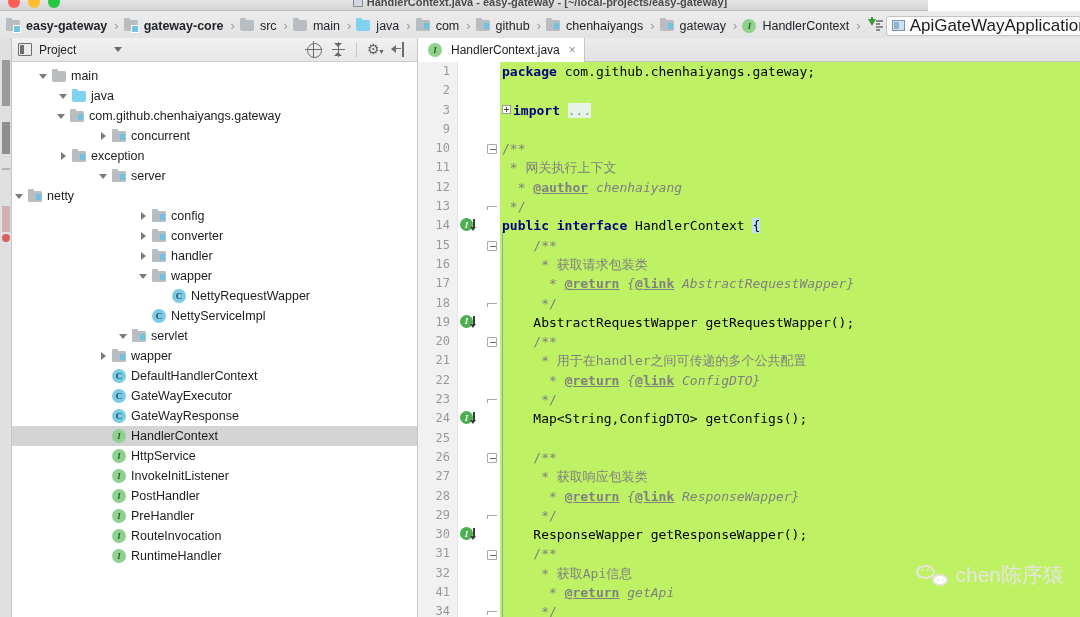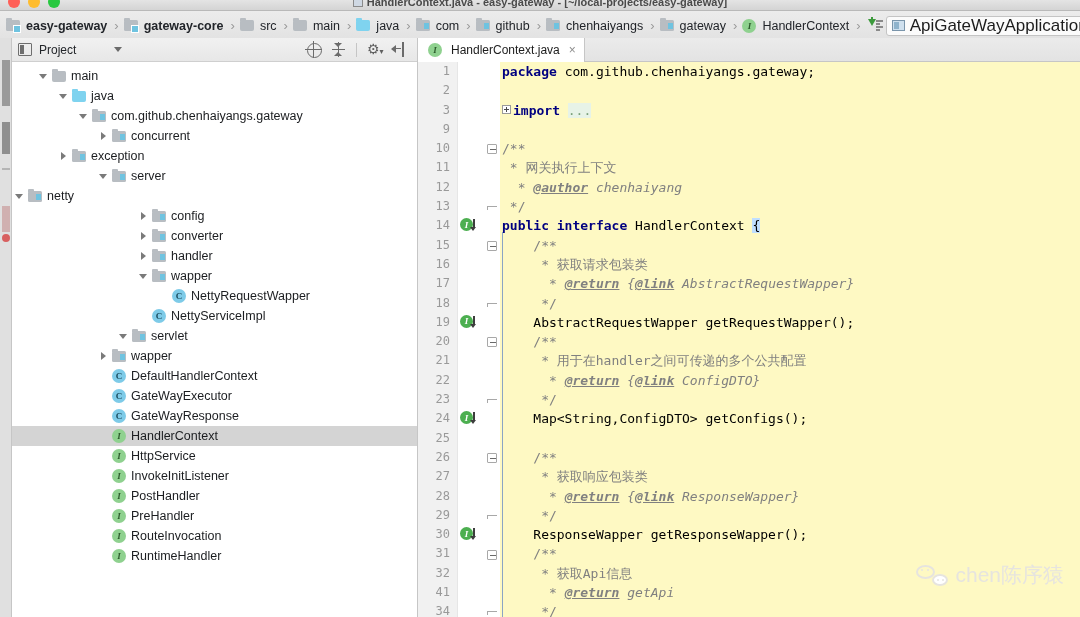--- a/index.html
+++ b/index.html
@@ -7,21 +7,21 @@
     width: 1080px; height: 617px;
     overflow: hidden;
     font-family: "Liberation Sans", sans-serif;
     background: #ffffff;
     -webkit-font-smoothing: antialiased;
   }
   #app { position: relative; width: 1080px; height: 617px; }
 
   
   .titlebar {
-    position: absolute; left: 0; top: 0; width: 1080px; height: 11px;
+    position: absolute; left: 0; top: 0; width: 928px; height: 11px;
     background: linear-gradient(#e4e4e4, #d4d4d4);
     border-bottom: 1px solid #b9b9b9;
     overflow: hidden;
   }
   .traffic { position: absolute; top: -4px; display: flex; gap: 8px; left: 8px; }
   .tl { width: 12px; height: 12px; border-radius: 50%; }
   .tl.red { background: #ff5f57; }
   .tl.yellow { background: #febc2e; }
   .tl.green { background: #28c840; }
   .win-title {
@@ -202,34 +202,34 @@
     border-right: 1px solid #e6e6e6;
     position: relative;
   }
   .icon-gutter {
     width: 26px; flex: 0 0 26px; background: #ffffff; position: relative;
   }
   .fold-gutter {
     width: 16px; flex: 0 0 16px; background: #ffffff; position: relative;
   }
   .code {
-    flex: 1 1 auto; position: relative; background: #fef9c3;
+    flex: 1 1 auto; position: relative; background: #bef264;
     font-family: "DejaVu Sans Mono", monospace; font-size: 13px;
     overflow: hidden;
   }
   .ln {
     height: 19.3px; line-height: 19.3px;
     text-align: right; padding-right: 7px;
     font-family: "DejaVu Sans Mono", monospace; font-size: 12px;
     color: #999999;
   }
   .cl { height: 19.3px; line-height: 19.3px; white-space: pre; padding-left: 2px; }
   .kw { color: #000080; font-weight: bold; }
   .cmt { color: #808080; }
-  .tagi { color: #808080; font-style: italic; font-weight: bold; text-decoration: underline; }
+  .tagi { color: #808080; font-weight: bold; text-decoration: underline; }
   .link-i { color: #808080; font-style: italic; }
   .plain { color: #000000; }
   .brace-hl { background: #c0dfff; }
   .fold-ph { background: #e7f3e7; color: #7aa07a; }
   .plus-box {
     display:inline-block; width:9px; height:9px; border:1px solid #9a9a9a;
     position: relative; vertical-align: 1px; margin-right: 2px; background:#fff;
   }
   .plus-box::before{content:"";position:absolute;left:1px;top:3.5px;width:5px;height:1px;background:#4a4a4a;}
   .plus-box::after{content:"";position:absolute;left:3px;top:1.5px;width:1px;height:5px;background:#4a4a4a;}
@@ -400,21 +400,21 @@
         <div class="row" style="padding-left: 24px;">
           <span class="tw open"></span>
           <span class="ic ic-folder"></span>
           <span class="lbl">main</span>
         </div>
         <div class="row" style="padding-left: 44px;">
           <span class="tw open"></span>
           <span class="ic ic-folder-blue"></span>
           <span class="lbl">java</span>
         </div>
-        <div class="row" style="padding-left: 64px;">
+        <div class="row" style="padding-left: 42px;">
           <span class="tw open"></span>
           <span class="ic ic-pkg"></span>
           <span class="lbl">com.github.chenhaiyangs.gateway</span>
         </div>
         <div class="row" style="padding-left: 84px;">
           <span class="tw closed"></span>
           <span class="ic ic-pkg"></span>
           <span class="lbl">concurrent</span>
         </div>
         <div class="row" style="padding-left: 44px;">

